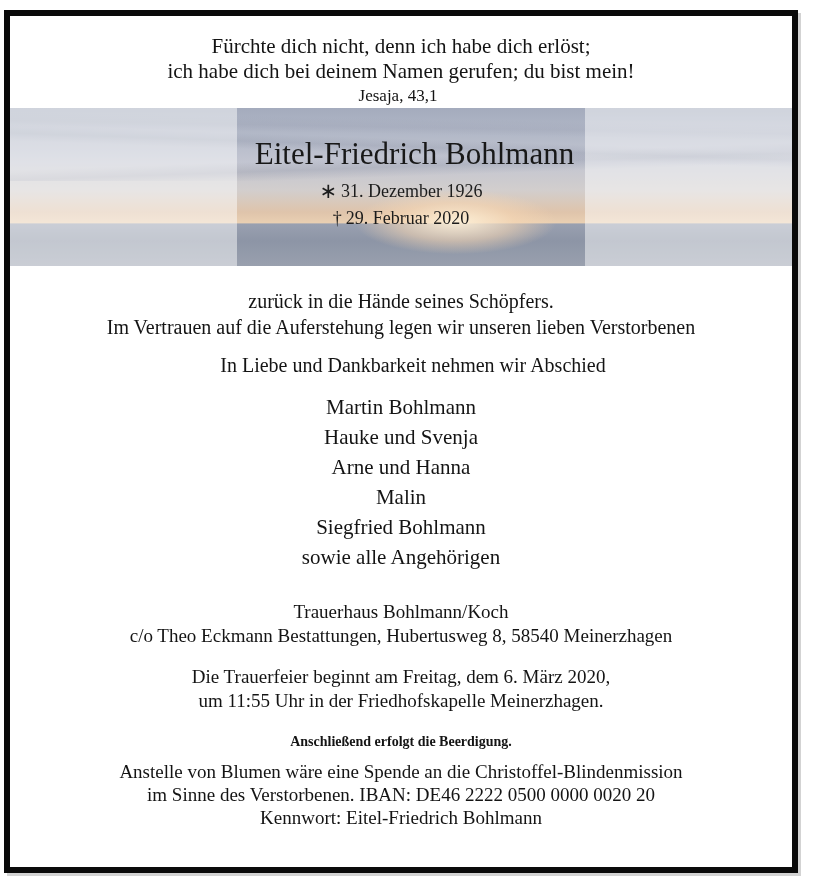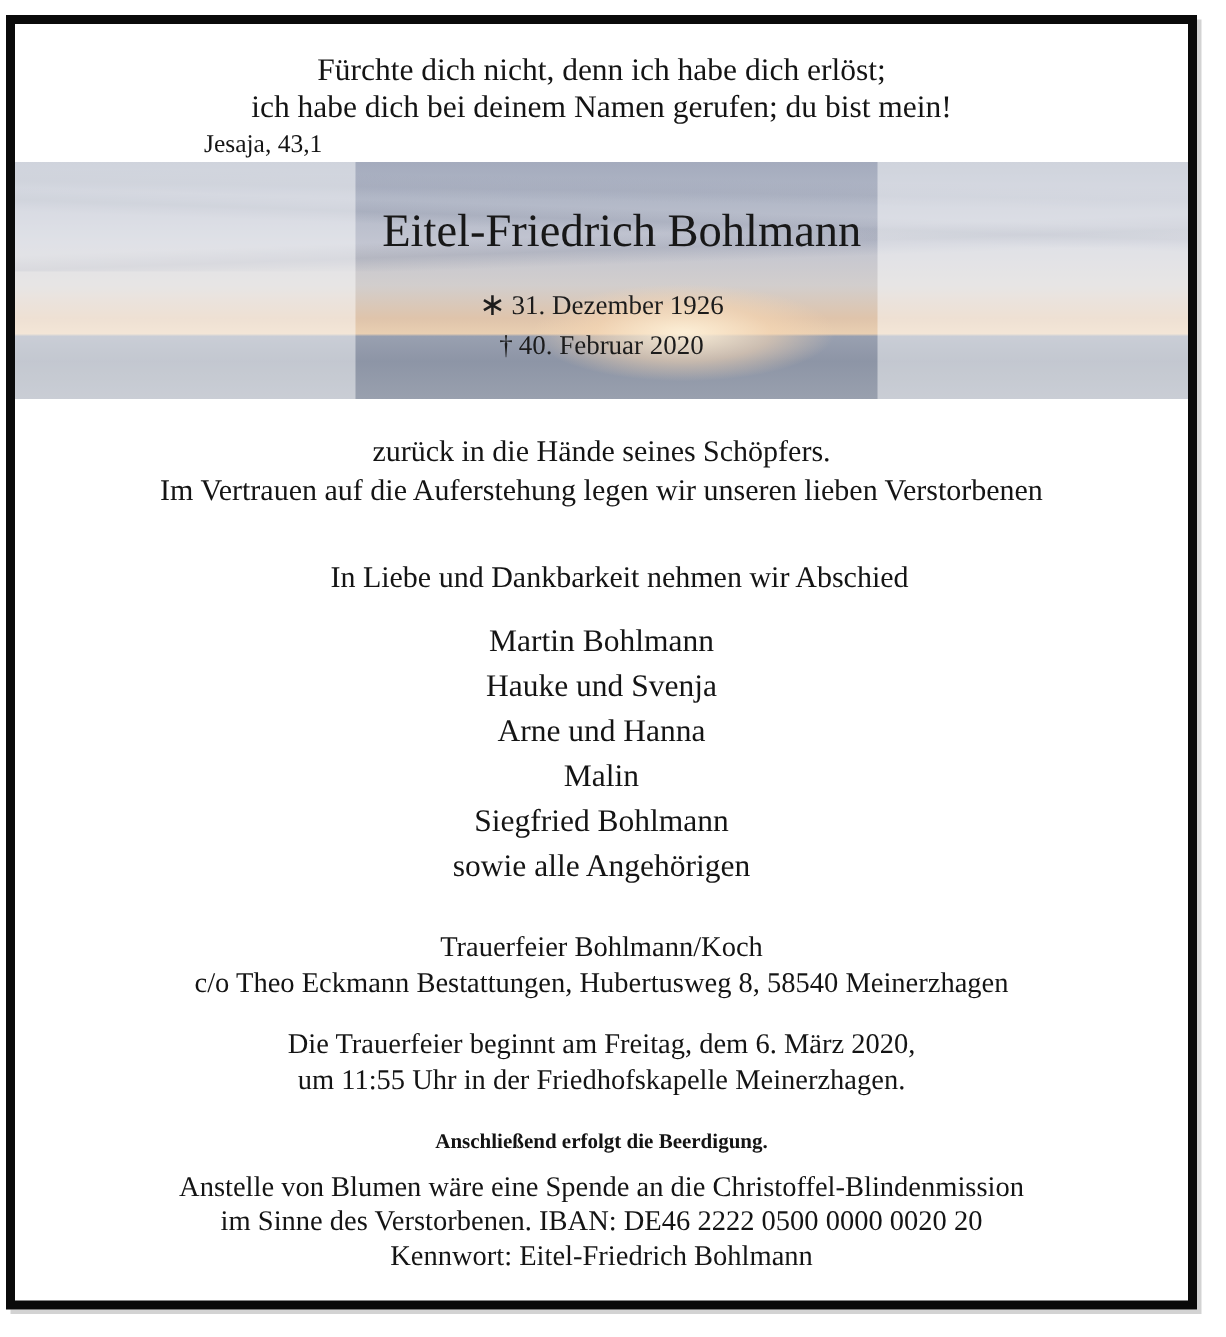--- a/index.html
+++ b/index.html
@@ -29,21 +29,21 @@
   }
   
   .quote {
     padding-top: 18px;
     font-size: 21px;
     line-height: 25px;
   }
   .quote .attr {
     width: 530px;
     margin: 2px auto 0;
-    text-align: left;
+    text-align: center;
     font-size: 17px;
     line-height: 20px;
     padding-right: 6px;
     box-sizing: border-box;
   }
   
   .photo {
     position: relative;
     margin-top: 2px;
     height: 158px;
@@ -86,31 +86,31 @@
     z-index: 2;
   }
   .deceased-name {
     margin-top: 29px;
     font-size: 31px;
     line-height: 34px;
     color: #181818;
     padding-left: 27px;
   }
   .dates {
-    margin-top: 18px;
+    margin-top: 6px;
     font-size: 18px;
     line-height: 27px;
     color: #1c1c1c;
     font-family: Liberation Serif, serif;
   }
   .sym { display: inline-block; margin-right: 4px; }
   .sym.star { font-size: 21px; position: relative; top: 1px; }
   
   .message  { margin-top: 22px; font-size: 20px; line-height: 26px; }
-  .farewell { margin-top: 32px; font-size: 20px; line-height: 26px; padding-left: 24px; }
+  .farewell { margin-top: 12px; font-size: 20px; line-height: 26px; padding-left: 24px; }
   .mourners { margin-top: 14px; font-size: 21px; line-height: 30px; }
   .mourners .lead { font-size: 24px; line-height: 32px; }
   .mourners .lead .suffix { font-size: 18px; }
   .funeral-home { margin-top: 28px; font-size: 19px; line-height: 24px; }
   .service  { margin-top: 17px; font-size: 19px; line-height: 24px; }
   .burial   { margin-top: 16px; font-size: 14px; line-height: 25px; font-weight: bold; }
   .donation { margin-top: 6px;  font-size: 19px; line-height: 23px; }
 </style>
 </head>
 <body>
@@ -127,21 +127,21 @@
     <div class="clouds"></div>
     <div class="fade left"></div>
     <div class="fade right"></div>
     <div class="photo-caption">
       <div class="deceased-name">Eitel-Friedrich Bohlmann</div>
       <div class="dates">
         <div>
           <span class="sym star">∗</span><span>31. Dezember 1926</span>
         </div>
         <div>
-          <span class="sym cross">†</span><span>40. Februar 2020</span>
+          <span class="sym cross">†</span><span>29. Februar 2020</span>
         </div>
       </div>
     </div>
   </div>
 
   <div class="message">
     <div>zurück in die Hände seines Schöpfers.</div>
     <div>Im Vertrauen auf die Auferstehung legen wir unseren lieben Verstorbenen</div>
   </div>
 
@@ -150,21 +150,21 @@
   <div class="mourners">
     <div>Martin Bohlmann</div>
     <div>Hauke und Svenja</div>
     <div>Arne und Hanna</div>
     <div>Malin</div>
     <div>Siegfried Bohlmann</div>
     <div>sowie alle Angehörigen</div>
   </div>
 
   <div class="funeral-home">
-    <div>Trauerfeier Bohlmann/Koch</div>
+    <div>Trauerhaus Bohlmann/Koch</div>
     <div>c/o Theo Eckmann Bestattungen, Hubertusweg 8, 58540 Meinerzhagen</div>
   </div>
 
   <div class="service">
     <div>Die Trauerfeier beginnt am Freitag, dem 6. März 2020,</div>
     <div>um 11:55 Uhr in der Friedhofskapelle Meinerzhagen.</div>
   </div>
 
   <div class="burial">Anschließend erfolgt die Beerdigung.</div>
 

